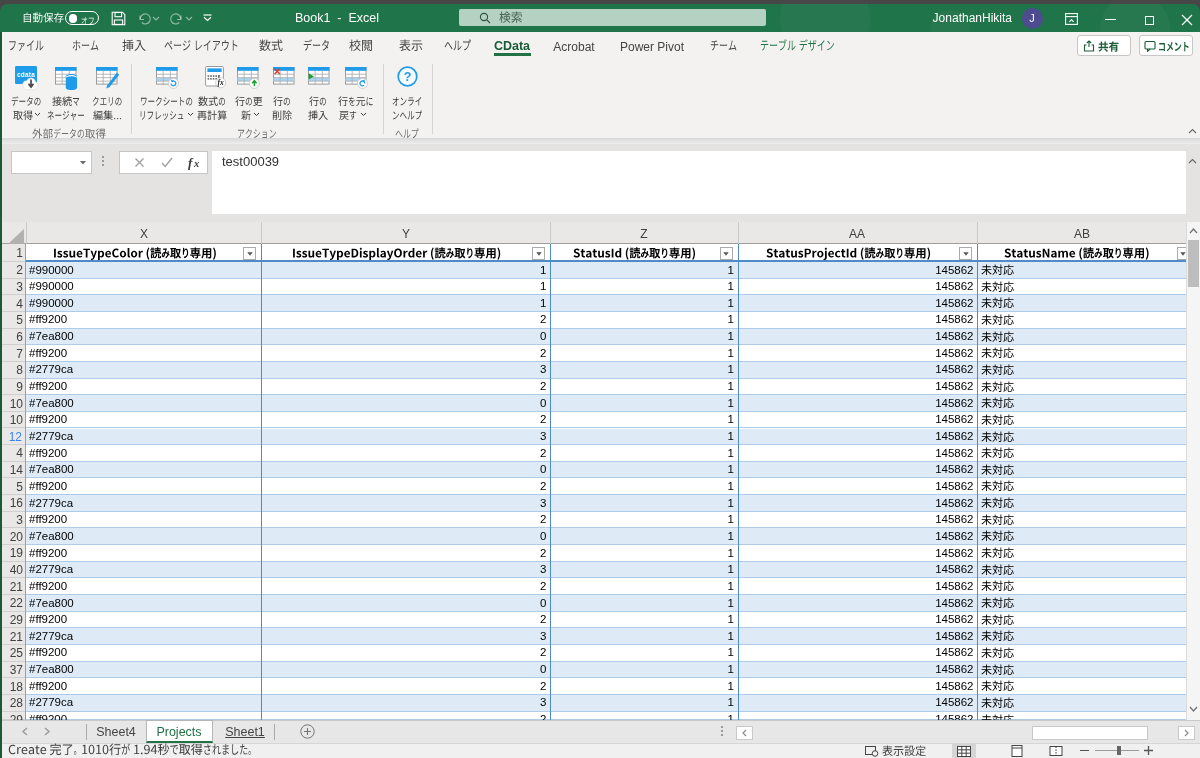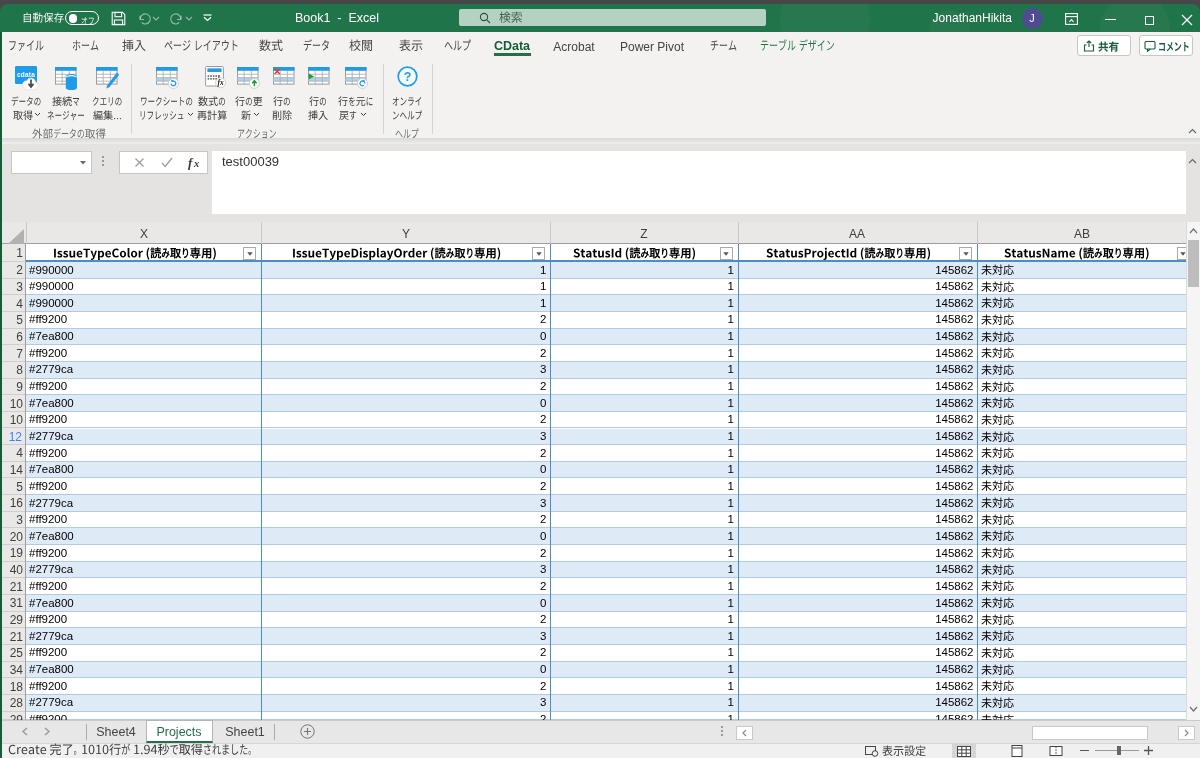--- a/index.html
+++ b/index.html
@@ -391,29 +391,29 @@
       <span style="position:absolute;right:1177px;top:291.0px;font:12px 'Liberation Sans',sans-serif;color:#3f3f3f">3</span>
       <div class="abs" style="left:0;top:306.5px;width:25px;height:16.6px;border-bottom:1px solid #cfcfcf"></div>
       <span style="position:absolute;right:1177px;top:307.7px;font:12px 'Liberation Sans',sans-serif;color:#3f3f3f">20</span>
       <div class="abs" style="left:0;top:323.1px;width:25px;height:16.6px;border-bottom:1px solid #cfcfcf"></div>
       <span style="position:absolute;right:1177px;top:324.3px;font:12px 'Liberation Sans',sans-serif;color:#3f3f3f">19</span>
       <div class="abs" style="left:0;top:339.8px;width:25px;height:16.6px;border-bottom:1px solid #cfcfcf"></div>
       <span style="position:absolute;right:1177px;top:341.0px;font:12px 'Liberation Sans',sans-serif;color:#3f3f3f">40</span>
       <div class="abs" style="left:0;top:356.4px;width:25px;height:16.6px;border-bottom:1px solid #cfcfcf"></div>
       <span style="position:absolute;right:1177px;top:357.6px;font:12px 'Liberation Sans',sans-serif;color:#3f3f3f">21</span>
       <div class="abs" style="left:0;top:373.1px;width:25px;height:16.6px;border-bottom:1px solid #cfcfcf"></div>
-      <span style="position:absolute;right:1177px;top:374.3px;font:12px 'Liberation Sans',sans-serif;color:#3f3f3f">31</span>
+      <span style="position:absolute;right:1177px;top:374.3px;font:12px 'Liberation Sans',sans-serif;color:#3f3f3f">22</span>
       <div class="abs" style="left:0;top:389.7px;width:25px;height:16.6px;border-bottom:1px solid #cfcfcf"></div>
       <span style="position:absolute;right:1177px;top:390.9px;font:12px 'Liberation Sans',sans-serif;color:#3f3f3f">29</span>
       <div class="abs" style="left:0;top:406.4px;width:25px;height:16.6px;border-bottom:1px solid #cfcfcf"></div>
       <span style="position:absolute;right:1177px;top:407.6px;font:12px 'Liberation Sans',sans-serif;color:#3f3f3f">21</span>
       <div class="abs" style="left:0;top:423.0px;width:25px;height:16.6px;border-bottom:1px solid #cfcfcf"></div>
       <span style="position:absolute;right:1177px;top:424.2px;font:12px 'Liberation Sans',sans-serif;color:#3f3f3f">25</span>
       <div class="abs" style="left:0;top:439.7px;width:25px;height:16.6px;border-bottom:1px solid #cfcfcf"></div>
-      <span style="position:absolute;right:1177px;top:440.9px;font:12px 'Liberation Sans',sans-serif;color:#3f3f3f">34</span>
+      <span style="position:absolute;right:1177px;top:440.9px;font:12px 'Liberation Sans',sans-serif;color:#3f3f3f">37</span>
       <div class="abs" style="left:0;top:456.3px;width:25px;height:16.6px;border-bottom:1px solid #cfcfcf"></div>
       <span style="position:absolute;right:1177px;top:457.5px;font:12px 'Liberation Sans',sans-serif;color:#3f3f3f">18</span>
       <div class="abs" style="left:0;top:473.0px;width:25px;height:16.6px;border-bottom:1px solid #cfcfcf"></div>
       <span style="position:absolute;right:1177px;top:474.2px;font:12px 'Liberation Sans',sans-serif;color:#3f3f3f">28</span>
       <div class="abs" style="left:0;top:489.6px;width:25px;height:8.1px;border-bottom:1px solid #cfcfcf"></div>
       <span style="position:absolute;right:1177px;top:490.8px;font:12px 'Liberation Sans',sans-serif;color:#3f3f3f">29</span>
     </div>
     <div class="abs" style="left:26px;top:244.3px;width:1160px;height:475.40000000000003px;overflow:hidden">
       <div class="abs" style="left:0;top:0;width:100%;height:17.8px;background:#fff;border-bottom:2.3px solid #4e8cc8"></div>
       <div class="abs" style="left:0;top:17.8px;width:100%;height:16.6px;background:#deeaf6;border-bottom:1px solid #aecce8">
@@ -888,21 +888,21 @@
     <svg class="abs" style="left:21px;top:726.5px" width="8" height="9" viewBox="0 0 8 9">
       <path d="M6 1 L2 4.5 L6 8" fill="none" stroke="#9a9a9a" stroke-width="1.4"></path>
     </svg>
     <svg class="abs" style="left:43px;top:726.5px" width="8" height="9" viewBox="0 0 8 9">
       <path d="M2 1 L6 4.5 L2 8" fill="none" stroke="#9a9a9a" stroke-width="1.4"></path>
     </svg>
     <div class="abs" style="left:86px;top:723.7px;width:1px;height:16px;background:#ababab"></div>
     <span style="position:absolute;left:116px;transform:translateX(-50%);top:724.5px;font:400 12.5px 'Liberation Sans',sans-serif;color:#444;white-space:nowrap;">Sheet4</span>
     <div class="abs" style="left:145.7px;top:719.7px;width:67.6px;height:23.3px;background:#fff;border:1px solid #b5b5b5;border-bottom:2.5px solid #217346"></div>
     <span style="position:absolute;left:179px;transform:translateX(-50%);top:724.5px;font:400 12.5px 'Liberation Sans',sans-serif;color:#1f7145;white-space:nowrap;">Projects</span>
-    <span style="position:absolute;left:245px;transform:translateX(-50%);top:724.5px;font:400 12.5px 'Liberation Sans',sans-serif;color:#444;white-space:nowrap;">Sheet1</span>
+    <span style="position:absolute;left:245px;transform:translateX(-50%);top:724.5px;font:400 12.5px 'Liberation Sans',sans-serif;color:#444;white-space:nowrap;text-decoration:underline;">Sheet1</span>
     <div class="abs" style="left:274px;top:723.7px;width:1px;height:16px;background:#ababab"></div>
     <svg class="abs" style="left:300px;top:724px" width="15" height="15" viewBox="0 0 15 15">
 <circle cx="7.5" cy="7.5" r="6.7" fill="none" stroke="#767676" stroke-width="1"></circle>
 <path d="M7.5 4 v7 M4 7.5 h7" stroke="#767676" stroke-width="1.1"></path>
 </svg>
     <div class="abs" style="left:721px;top:726px;width:2px;height:2px;background:#9a9a9a;box-shadow:0 4px #9a9a9a,0 8px #9a9a9a"></div>
     <div class="abs" style="left:736px;top:725.7px;width:17px;height:14px;background:#fff;border:1px solid #c9c9c9"></div>
     <svg class="abs" style="left:741px;top:729px" width="7" height="8" viewBox="0 0 7 8">
       <path d="M5 1 L2 4 L5 7" fill="none" stroke="#8a8a8a" stroke-width="1.2"></path>
     </svg>

